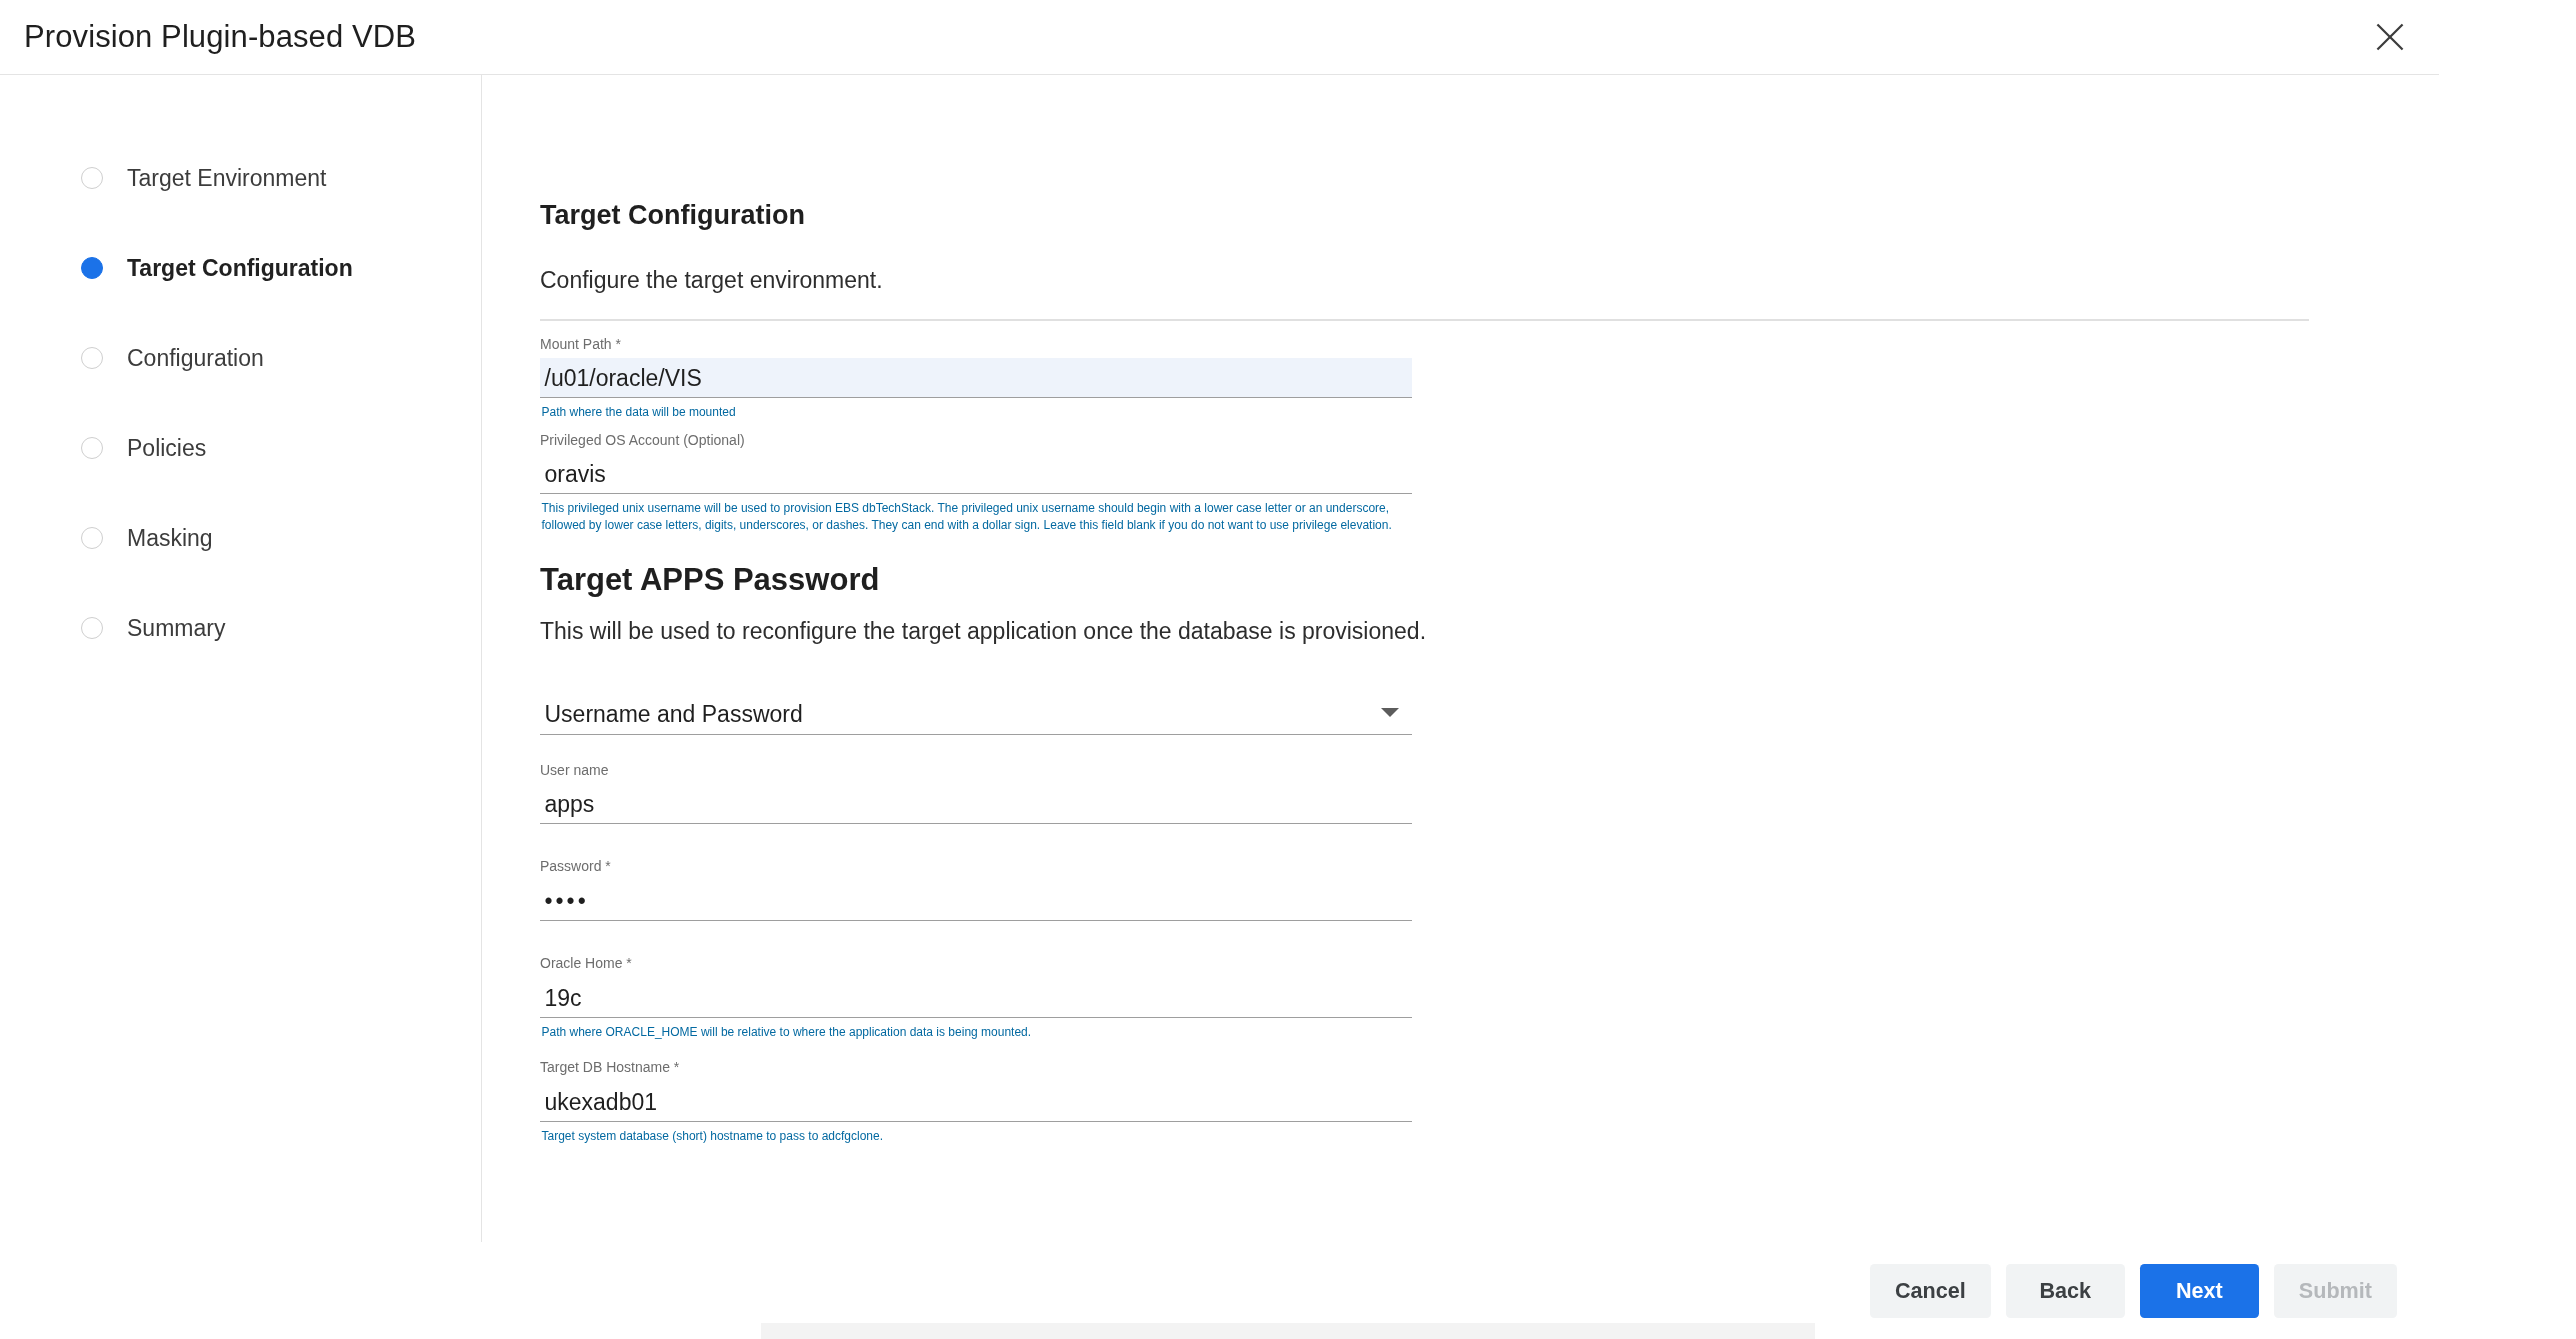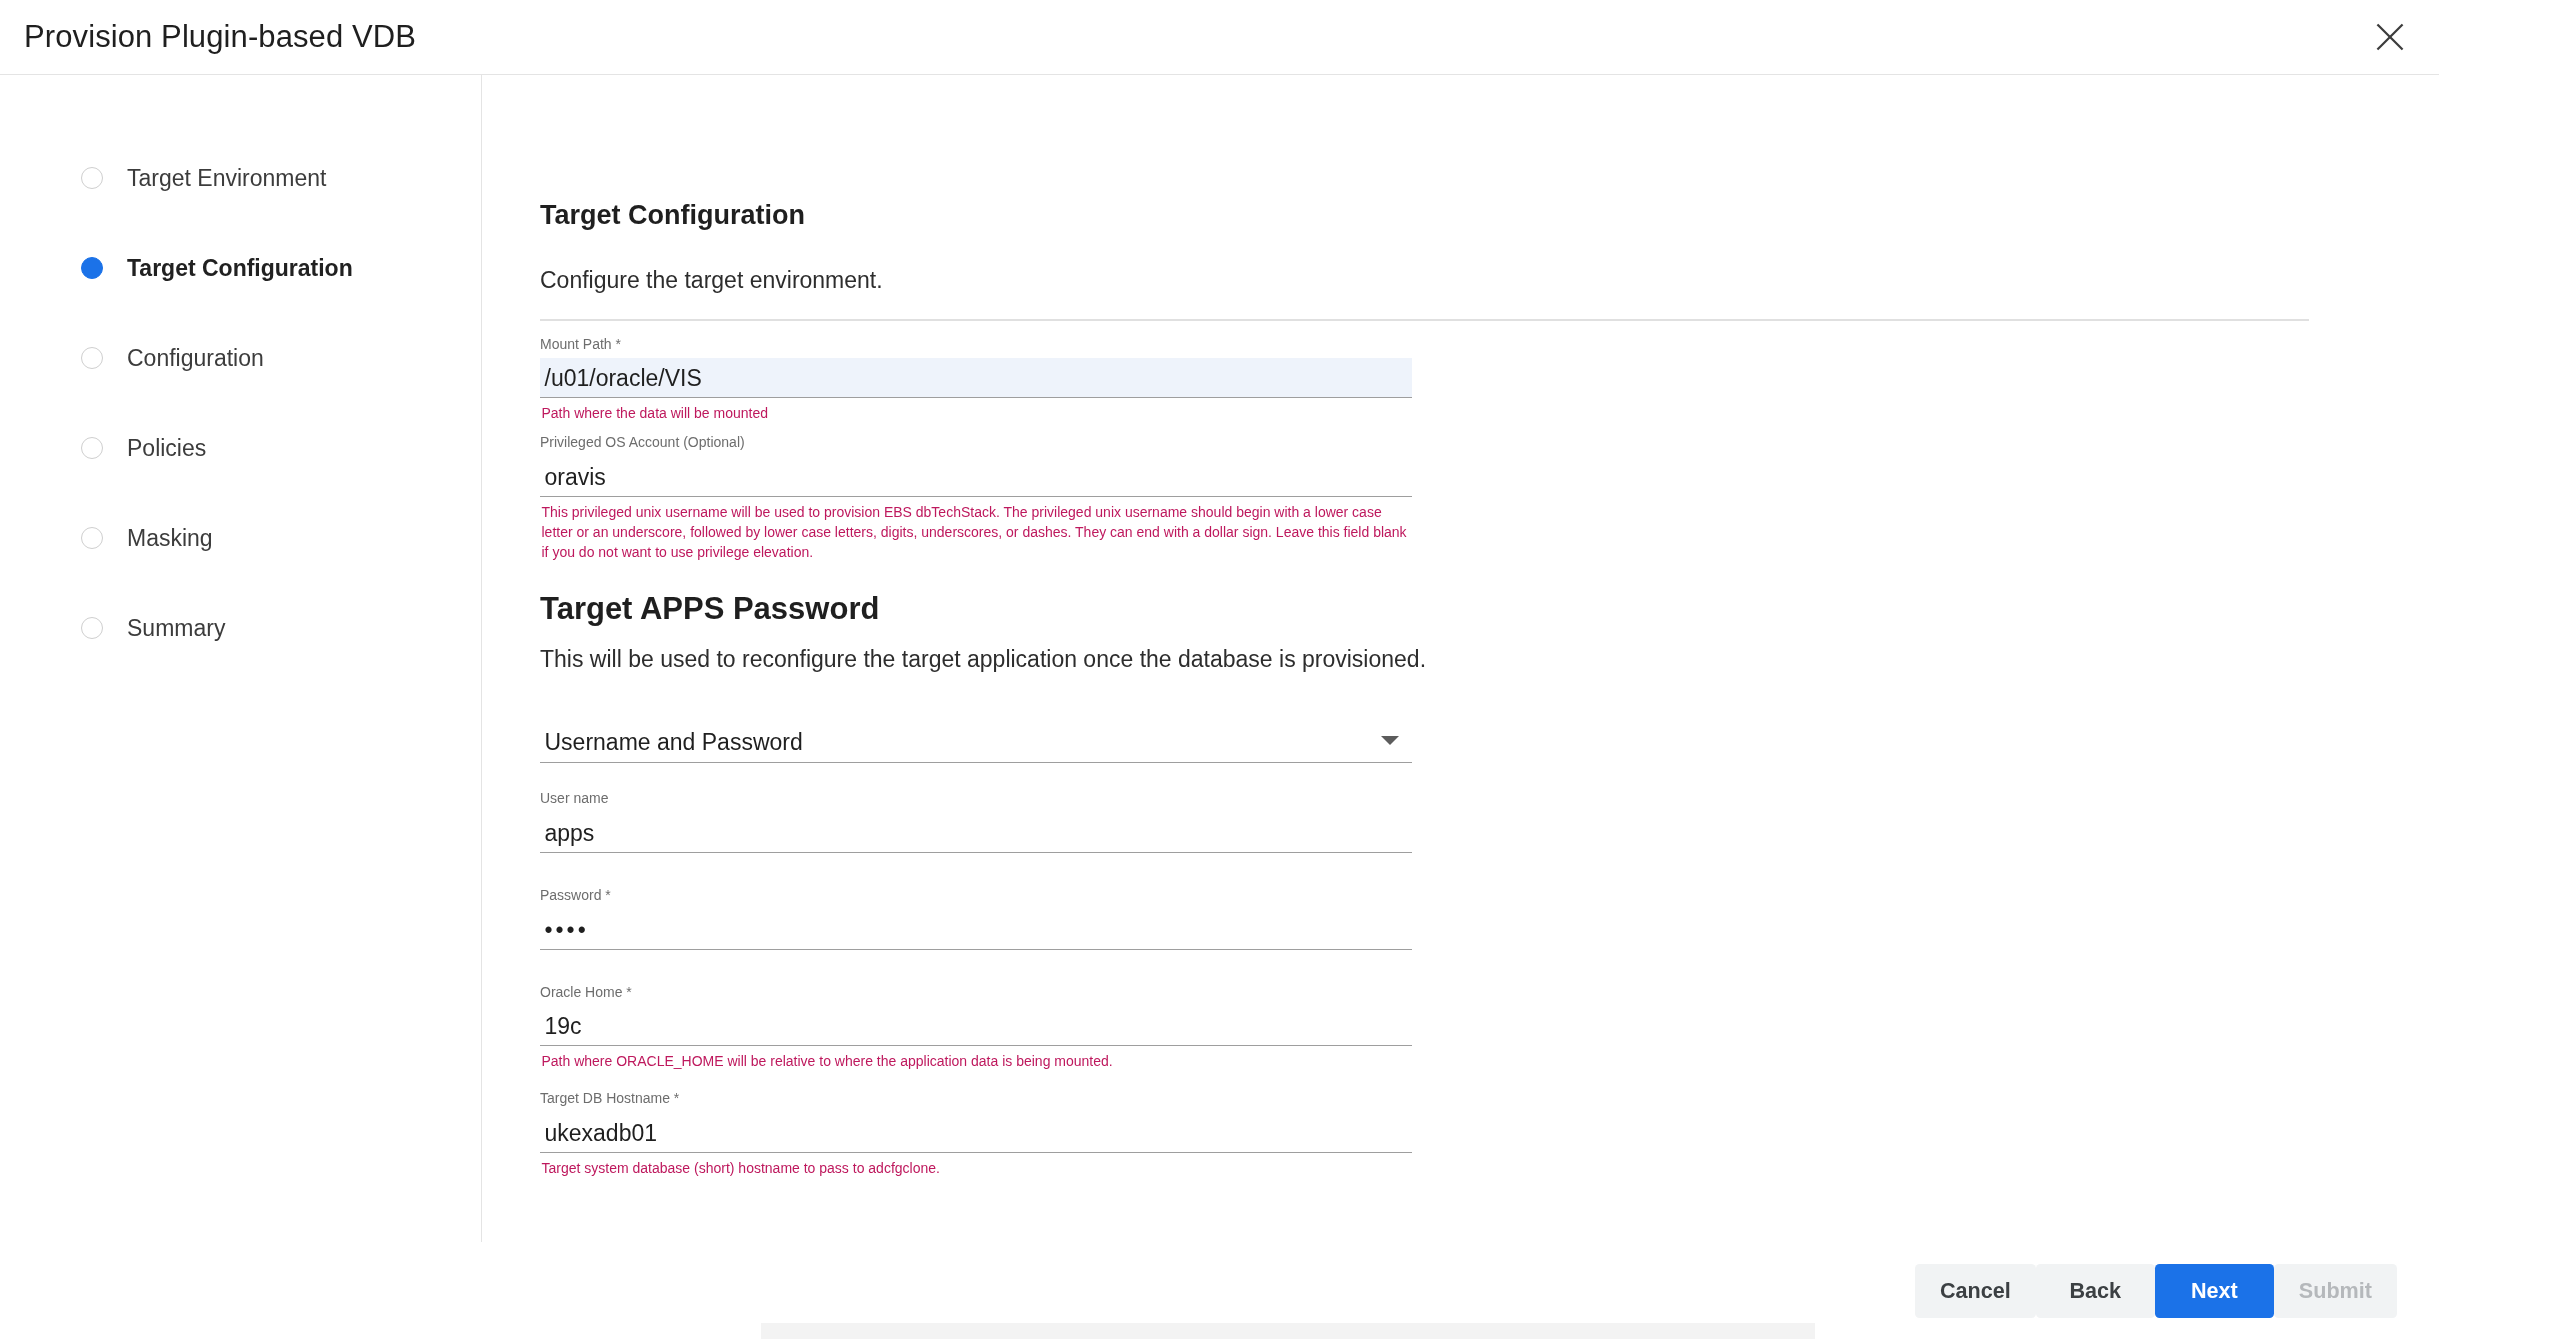--- a/index.html
+++ b/index.html
@@ -134,22 +134,22 @@
     height: 40px;
     line-height: 40px;
     border-bottom: 1.5px solid #9e9e9e;
     padding: 0 4.5px;
   }
   .field.focused .fvalue {
     background: #eef3fb;
     border-bottom: 1.5px solid #9e9e9e;
   }
   .field .fhelp {
-    font-size: 14px;
-    color: #be185d;
+    font-size: 12px;
+    color: #0369a1;
     line-height: 1.42;
     padding: 6px 1.5px 0 1.5px;
     width: 872px;
   }
   .spacer-14 { height: 10.4px; }
   .spacer-24 { height: 18px; }
   .spacer-46 { height: 34px; }
   .big-title {
     font-size: 31px;
     color: #1f1f1f;
@@ -186,20 +186,21 @@
   }
   .dots { letter-spacing: 3px; font-size: 23px; }
   
   .dlg-footer {
     height: 97px;
     flex: 0 0 97px;
     display: flex;
     align-items: center;
     justify-content: flex-end;
     padding-right: 42px;
+    gap: 15px;
     background: #ffffff;
   }
   .btn {
     height: 54px;
     min-width: 119px;
     border-radius: 4.5px;
     font-size: 21.6px;
     font-weight: bold;
     display: flex;
     align-items: center;

